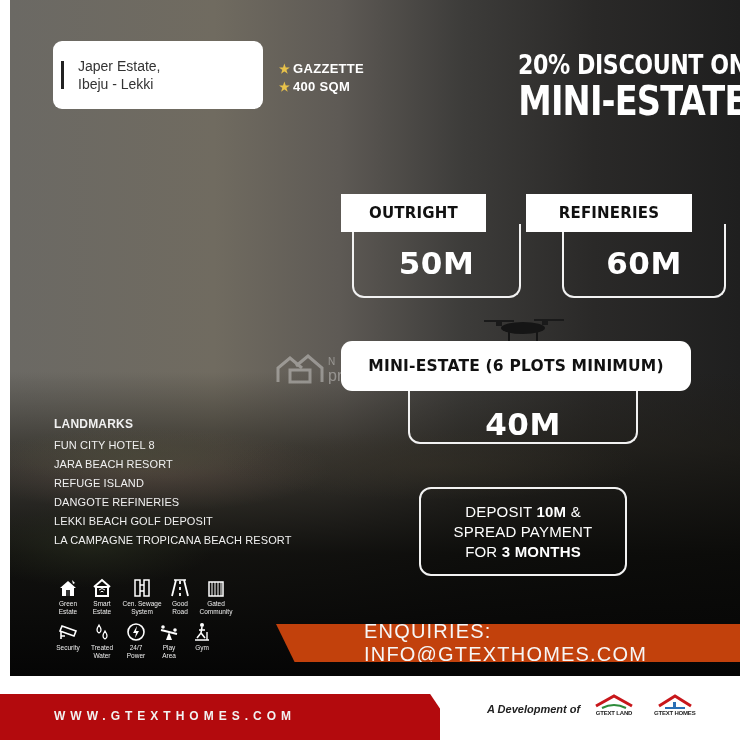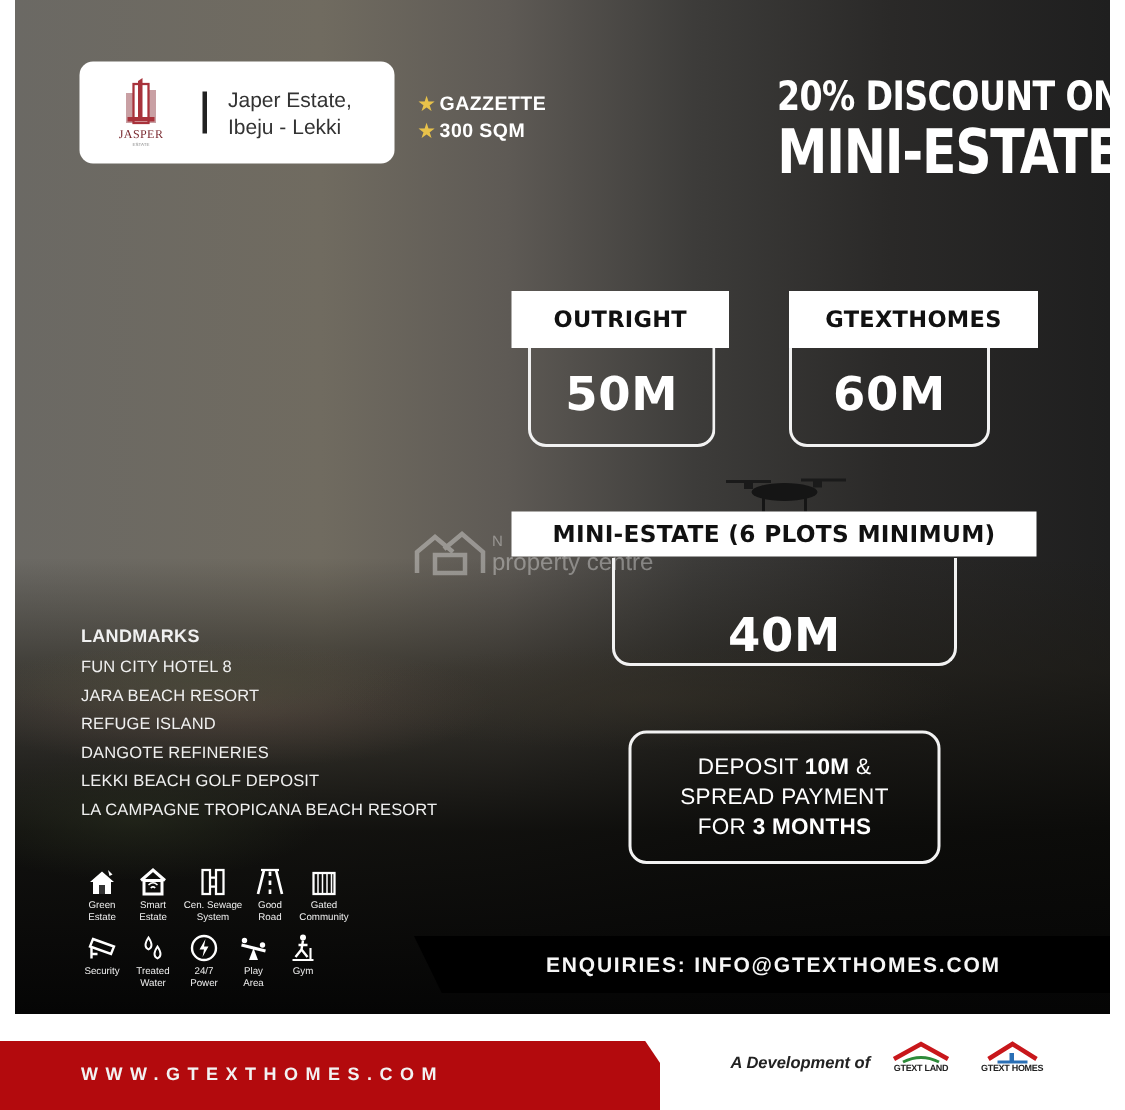--- a/index.html
+++ b/index.html
@@ -68,22 +68,22 @@
   }
   .deposit b { font-weight: bold; }
 
   .amenities { position: absolute; left: 52px; top: 578px; width: 190px; }
   .am-row { display: flex; }
   .am { display: flex; flex-direction: column; align-items: center; color: #eee; font-size: 6.5px; line-height: 8px; text-align: center; }
   .am svg { width: 20px; height: 20px; margin-bottom: 2px; }
 
   .enquiry {
     position: absolute; left: 276px; top: 624px; width: 464px; height: 38px;
-    background: #000000; clip-path: polygon(0 0, 100% 0, 100% 100%, 4% 100%);
-    color: #f6f6f6; font-weight: bold; font-size: 14px; letter-spacing: 1.2px;
+    background: #c2410c; clip-path: polygon(0 0, 100% 0, 100% 100%, 4% 100%);
+    color: #f6f6f6; font-weight: normal; font-size: 20px; letter-spacing: 1.2px;
     display: flex; align-items: center; padding-left: 88px;
   }
 
   .footer-red { position: absolute; left: 0; top: 694px; width: 440px; height: 46px; background: #b30a0d; }
   .footer-white {
     position: absolute; left: 418px; top: 676px; width: 332px; height: 64px; background: #fff;
     clip-path: polygon(0 0, 100% 0, 100% 100%, 13% 100%);
   }
   .web {
     position: absolute; left: 54px; top: 709px; color: #f2f2f2; font-size: 12px; letter-spacing: 5px; font-weight: bold;
@@ -94,57 +94,46 @@
   .brand span { font-size: 6px; font-weight: bold; color: #222; letter-spacing: -0.2px; }
 </style>
 </head>
 <body>
 
 <div class="photo">
   <div class="hills"></div>
 </div>
 
 <div class="estate-card">
-  <div class="jasper-logo">
-    <svg viewBox="0 0 28 32">
-      <rect x="4" y="10" width="5" height="20" fill="#c9a0a4"></rect>
-      <rect x="19" y="8" width="5" height="22" fill="#c9a0a4"></rect>
-      <rect x="9" y="4" width="10" height="26" fill="none" stroke="#a8323b" stroke-width="1.5"></rect>
-      <path d="M12 2 L15 0 L15 26 L12 26 Z" fill="#a8323b"></path>
-      <rect x="5" y="26" width="18" height="3" fill="#a8323b"></rect>
-    </svg>
-    <span class="jasper-name">JASPER</span>
-    <span class="jasper-sub">ESTATE</span>
-  </div>
   <div class="card-divider"></div>
   <div class="estate-loc">
     <div>Japer Estate,</div>
     <div>Ibeju - Lekki</div>
   </div>
 </div>
 
 <div class="features">
   <div><span class="star">★</span><span>GAZZETTE</span></div>
-  <div><span class="star">★</span><span>300 SQM</span></div>
+  <div><span class="star">★</span><span>400 SQM</span></div>
 </div>
 
 <div class="promo">
   <div class="l1">20% DISCOUNT ON</div>
   <div class="l2">MINI-ESTATE</div>
 </div>
 
-<div class="price-box" style="left:352px; top:224px; width:125px; height:74px;">
+<div class="price-box" style="left:352px; top:224px; width:169px; height:74px;">
   <span style="margin-top:6px;">50M</span>
 </div>
 <div class="price-label" style="left:341px; top:194px; width:145px; height:38px;">OUTRIGHT</div>
 
-<div class="price-box" style="left:526px; top:224px; width:134px; height:74px;">
+<div class="price-box" style="left:562px; top:224px; width:164px; height:74px;">
   <span style="margin-top:6px;">60M</span>
 </div>
-<div class="price-label" style="left:526px; top:194px; width:166px; height:38px;">GTEXTHOMES</div>
+<div class="price-label" style="left:526px; top:194px; width:166px; height:38px;">REFINERIES</div>
 
 <svg class="drone" viewBox="0 0 90 30">
   <rect x="6" y="8" width="30" height="2" fill="#1a1a1a"></rect>
   <rect x="56" y="7" width="30" height="2" fill="#1a1a1a"></rect>
   <rect x="18" y="9" width="6" height="5" fill="#1a1a1a"></rect>
   <rect x="64" y="8" width="6" height="5" fill="#1a1a1a"></rect>
   <ellipse cx="45" cy="16" rx="22" ry="6" fill="#151515"></ellipse>
   <rect x="30" y="20" width="2" height="9" fill="#151515"></rect>
   <rect x="58" y="20" width="2" height="9" fill="#151515"></rect>
 </svg>
@@ -157,21 +146,21 @@
   </svg>
   <div class="wm-text">
     <div style="font-size:10px;">N</div>
     <div>property centre</div>
   </div>
 </div>
 
 <div class="price-box" style="left:408px; top:372px; width:230px; height:72px;align-items:flex-end;">
   <span style="margin-top:6px;">40M</span>
 </div>
-<div class="price-label" style="left:341px; top:341px; width:350px; height:30px; font-size:15.5px;">MINI-ESTATE (6 PLOTS MINIMUM)</div>
+<div class="price-label" style="left:341px; top:341px; width:350px; height:50px; font-size:15.5px;border-radius:11px;">MINI-ESTATE (6 PLOTS MINIMUM)</div>
 
 <div class="landmarks">
   <h3>LANDMARKS</h3>
   <ul>
     <li>FUN CITY HOTEL 8</li>
     <li>JARA BEACH RESORT</li>
     <li>REFUGE ISLAND</li>
     <li>DANGOTE REFINERIES</li>
     <li>LEKKI BEACH GOLF DEPOSIT</li>
     <li>LA CAMPAGNE TROPICANA BEACH RESORT</li>

